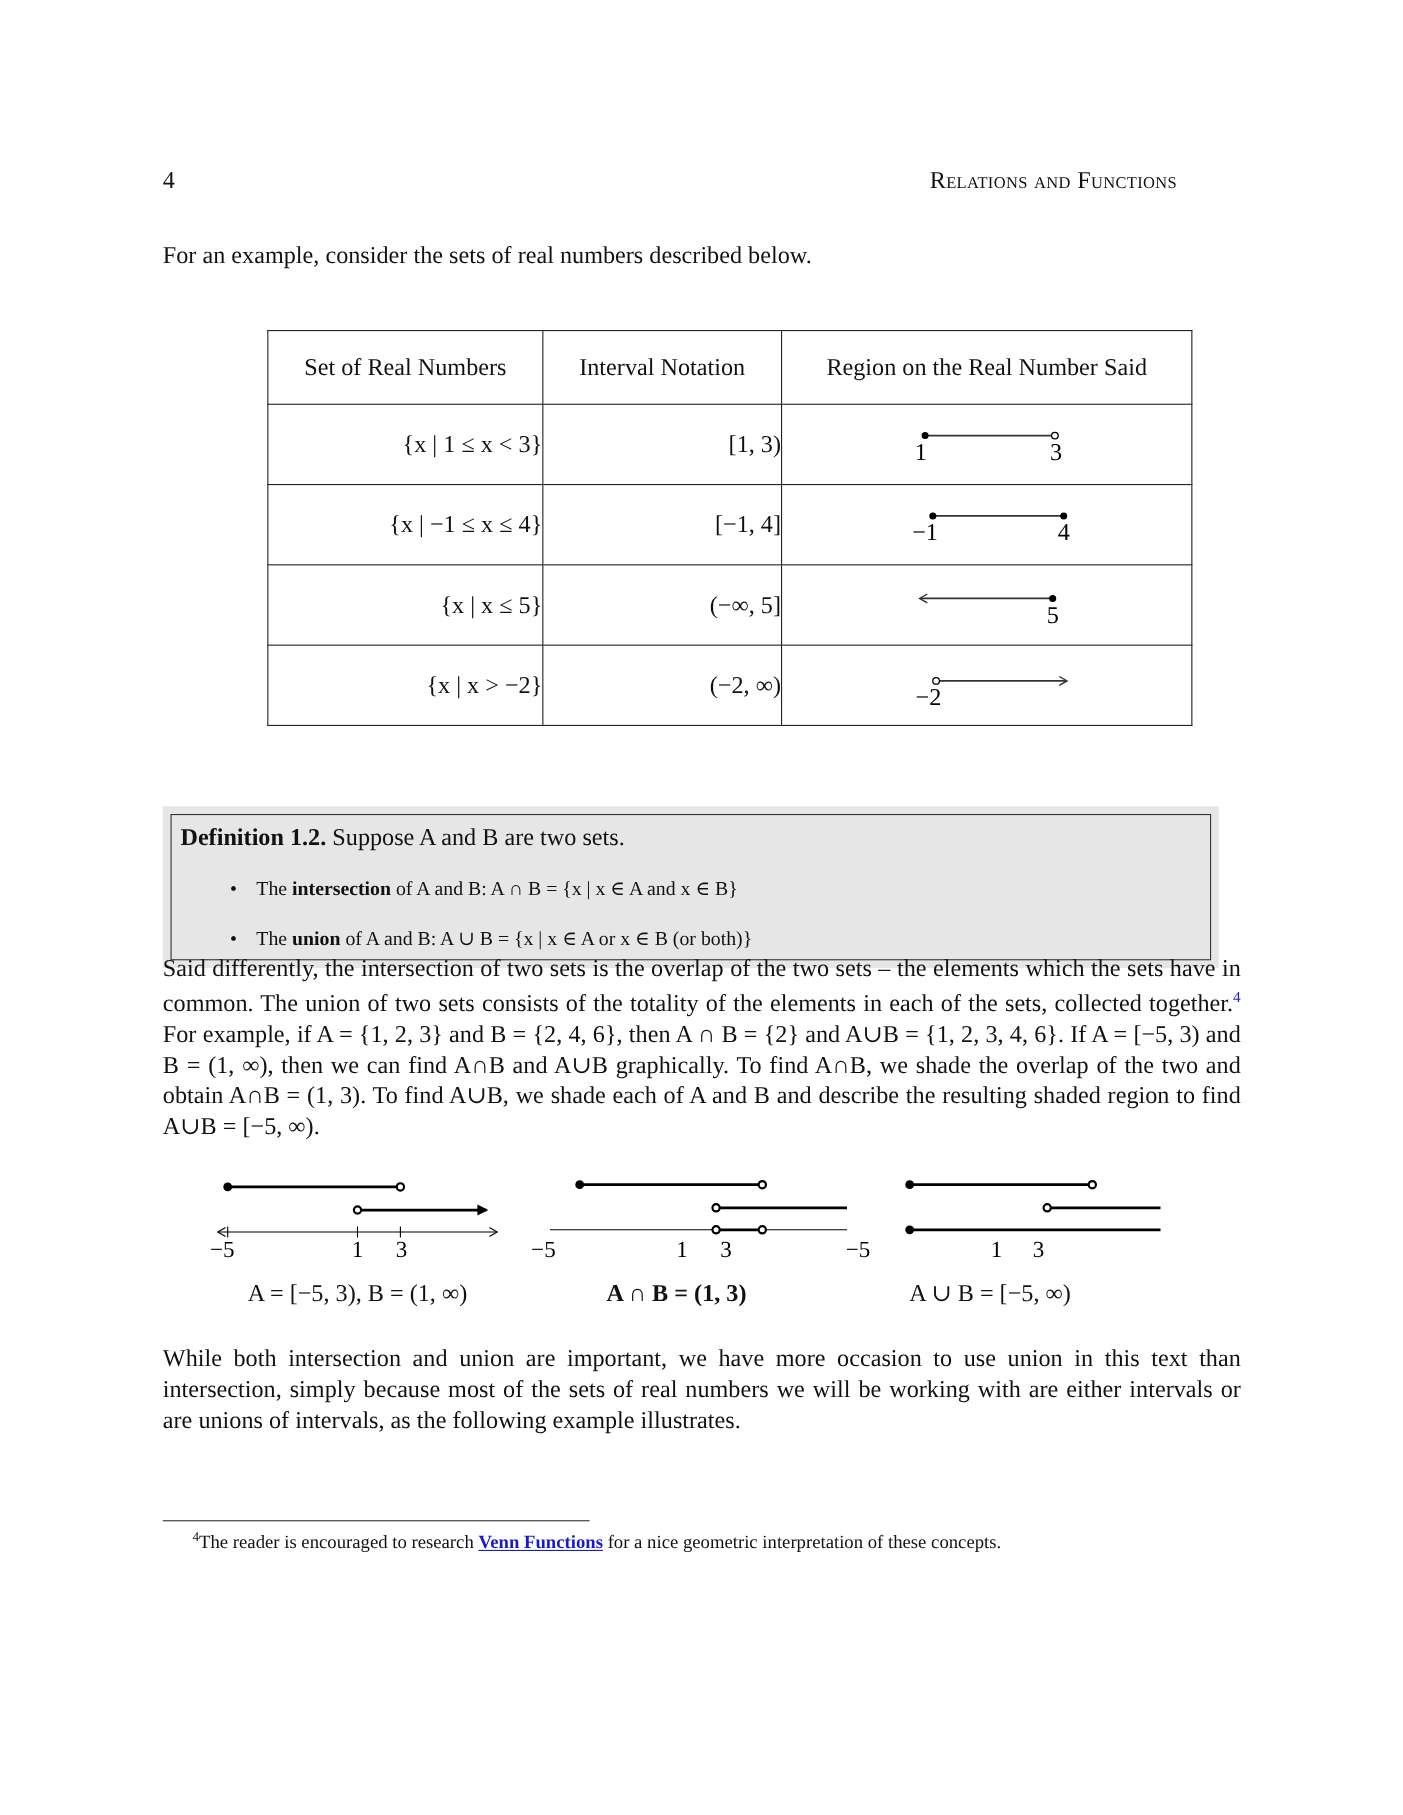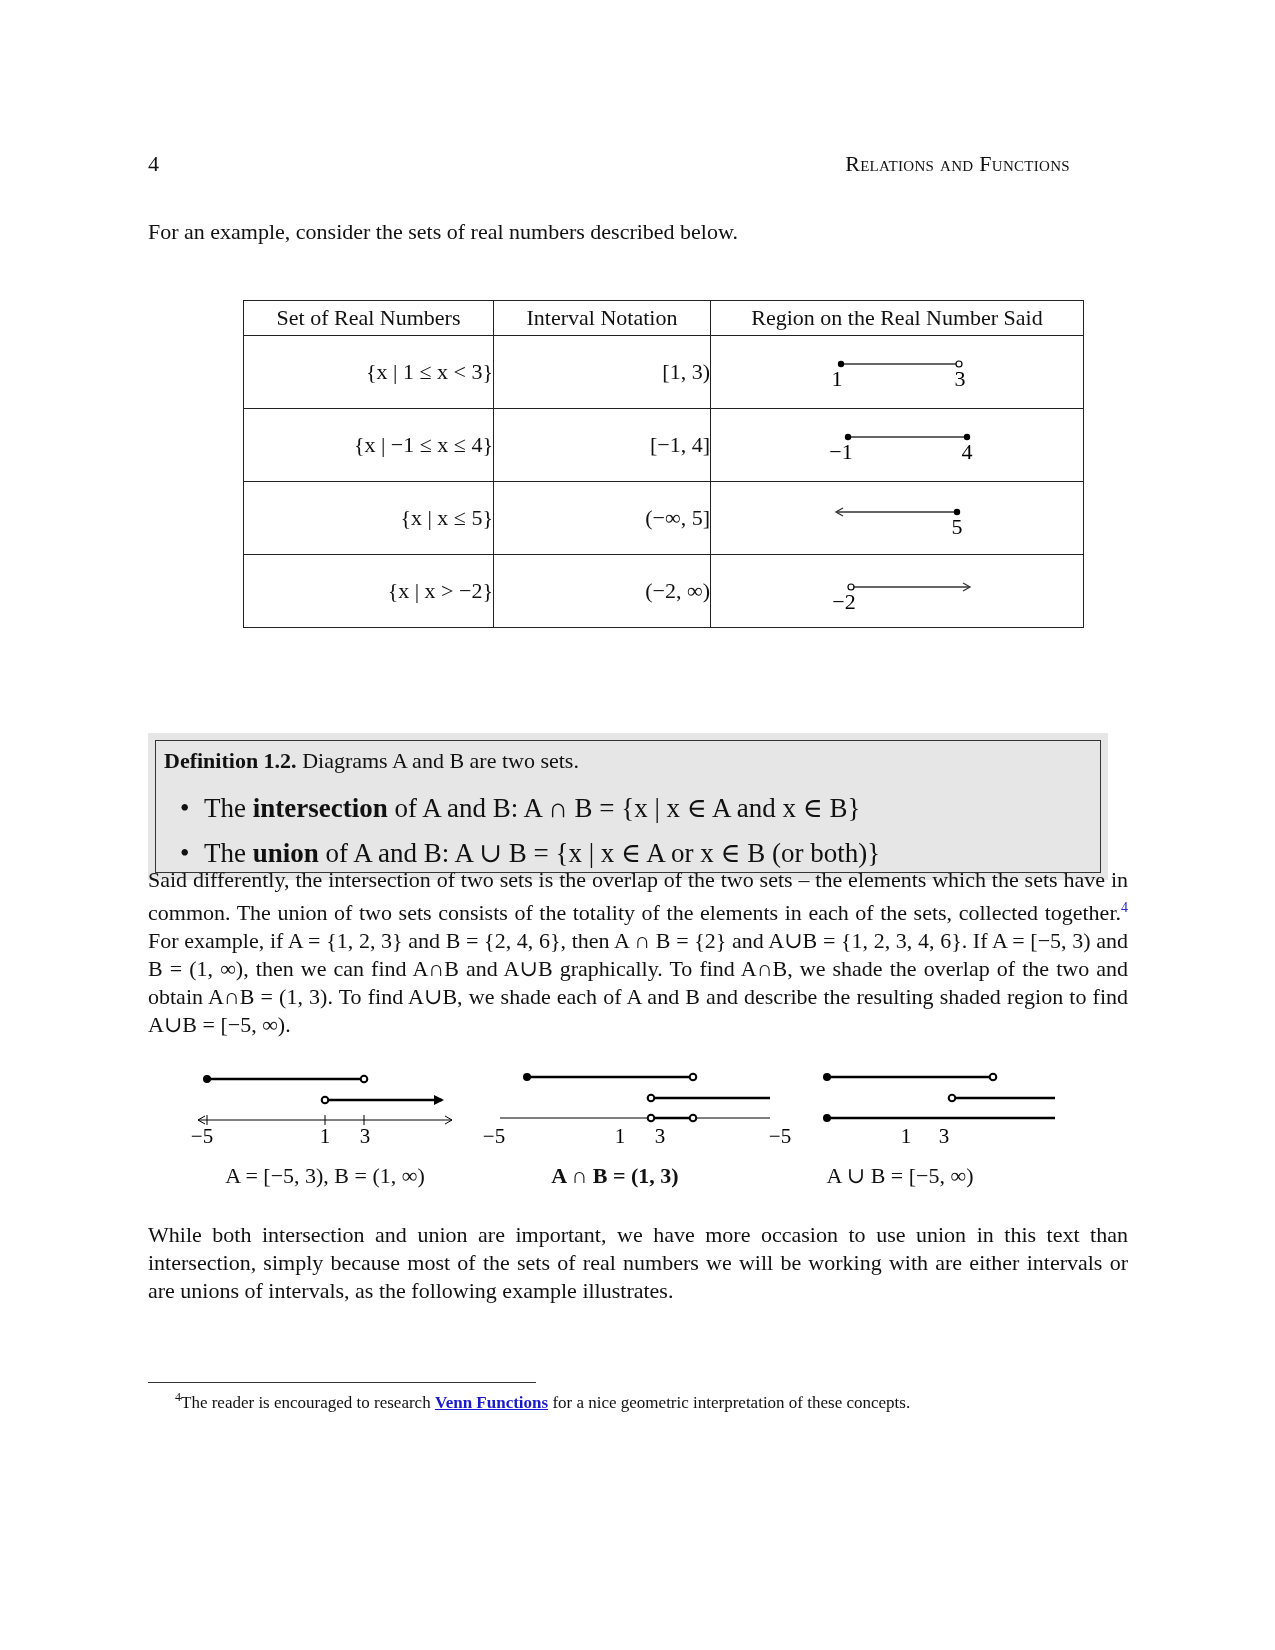--- a/index.html
+++ b/index.html
@@ -6,27 +6,27 @@
   body { width: 1275px; height: 1650px; position: relative; font-family: "DejaVu Serif", "Liberation Serif", serif; color: #111; }
   .page { position: absolute; left: 0; top: 0; width: 1275px; height: 1650px; }
   .abs { position: absolute; }
   .txt { font-size: 22px; line-height: 28px; font-family: "Liberation Serif", "DejaVu Serif", serif; }
   .page-num { left: 148px; top: 150px; font-size: 22px; }
   .running-head { right: 205px; top: 150px; font-size: 22px; font-variant: small-caps; letter-spacing: 0.3px; }
   .para { left: 148px; width: 980px; text-align: justify; }
   .intro { top: 218px; }
   table.sets { position: absolute; left: 243px; top: 300px; border-collapse: collapse; font-family: "Liberation Serif", "DejaVu Serif", serif; font-size: 22px; }
   table.sets th, table.sets td { border: 1.3px solid #222; text-align: center; padding: 0; font-weight: normal; }
-  table.sets th { height: 34px; padding: 0 10px; text-align: center; }
+  table.sets th { height: 34px; padding: 16px 10px; text-align: center; }
   table.sets td { height: 69px; text-align: right; }
   .c1 { width: 229px; } .c2 { width: 196px; } .c3 { width: 352px; }
   .defbox { position: absolute; left: 148px; top: 733px; width: 960px; height: 147px; background: #e6e6e6; }
   .definner { position: absolute; left: 7px; top: 7px; width: 946px; height: 133px; border: 1.3px solid #333; box-sizing: border-box; }
   .def-title { position: absolute; left: 8px; top: 6px; font-size: 22px; }
-  .def-item { position: absolute; left: 24px; font-size: 27px; }
+  .def-item { position: absolute; left: 53px; font-size: 18px; }
   .bullet { display: inline-block; width: 24px; }
   b { font-weight: bold; }
   .fn-rule { position: absolute; left: 148px; top: 1382px; width: 388px; height: 1px; background: #333; }
   .footnote { position: absolute; left: 175px; top: 1390px; font-size: 17px; font-family: "Liberation Serif", "DejaVu Serif", serif; }
   .fn-mark { font-size: 12px; vertical-align: super; }
   .link { color: #1a1acc; font-weight: bold; text-decoration: underline; }
   .sup-link { color: #2222cc; font-size: 14px; vertical-align: super; }
   svg text { font-family: "Liberation Serif", "DejaVu Serif", serif; }
   .caption { position: absolute; font-size: 22px; text-align: center; font-family: "Liberation Serif", "DejaVu Serif", serif; }
 </style>
@@ -98,21 +98,21 @@
             <text x="113" y="54" font-size="22" text-anchor="middle">−2</text>
           </svg>
         </td>
       </tr>
     </tbody>
   </table>
 
 
   <div class="defbox">
     <div class="definner">
-      <div class="def-title txt"><b>Definition 1.2.</b><span> Diagrams A and B are two sets.</span></div>
+      <div class="def-title txt"><b>Definition 1.2.</b><span> Suppose A and B are two sets.</span></div>
       <div class="def-item txt" style="top:53px;">
         <span class="bullet">•</span><span>The </span><b>intersection</b><span> of A and B:  A ∩ B = {x | x ∈ A and x ∈ B}</span>
       </div>
       <div class="def-item txt" style="top:98px;">
         <span class="bullet">•</span><span>The </span><b>union</b><span> of A and B:  A ∪ B = {x | x ∈ A or x ∈ B (or both)}</span>
       </div>
     </div>
   </div>
 
   <div class="abs txt para" style="top:866px;">

